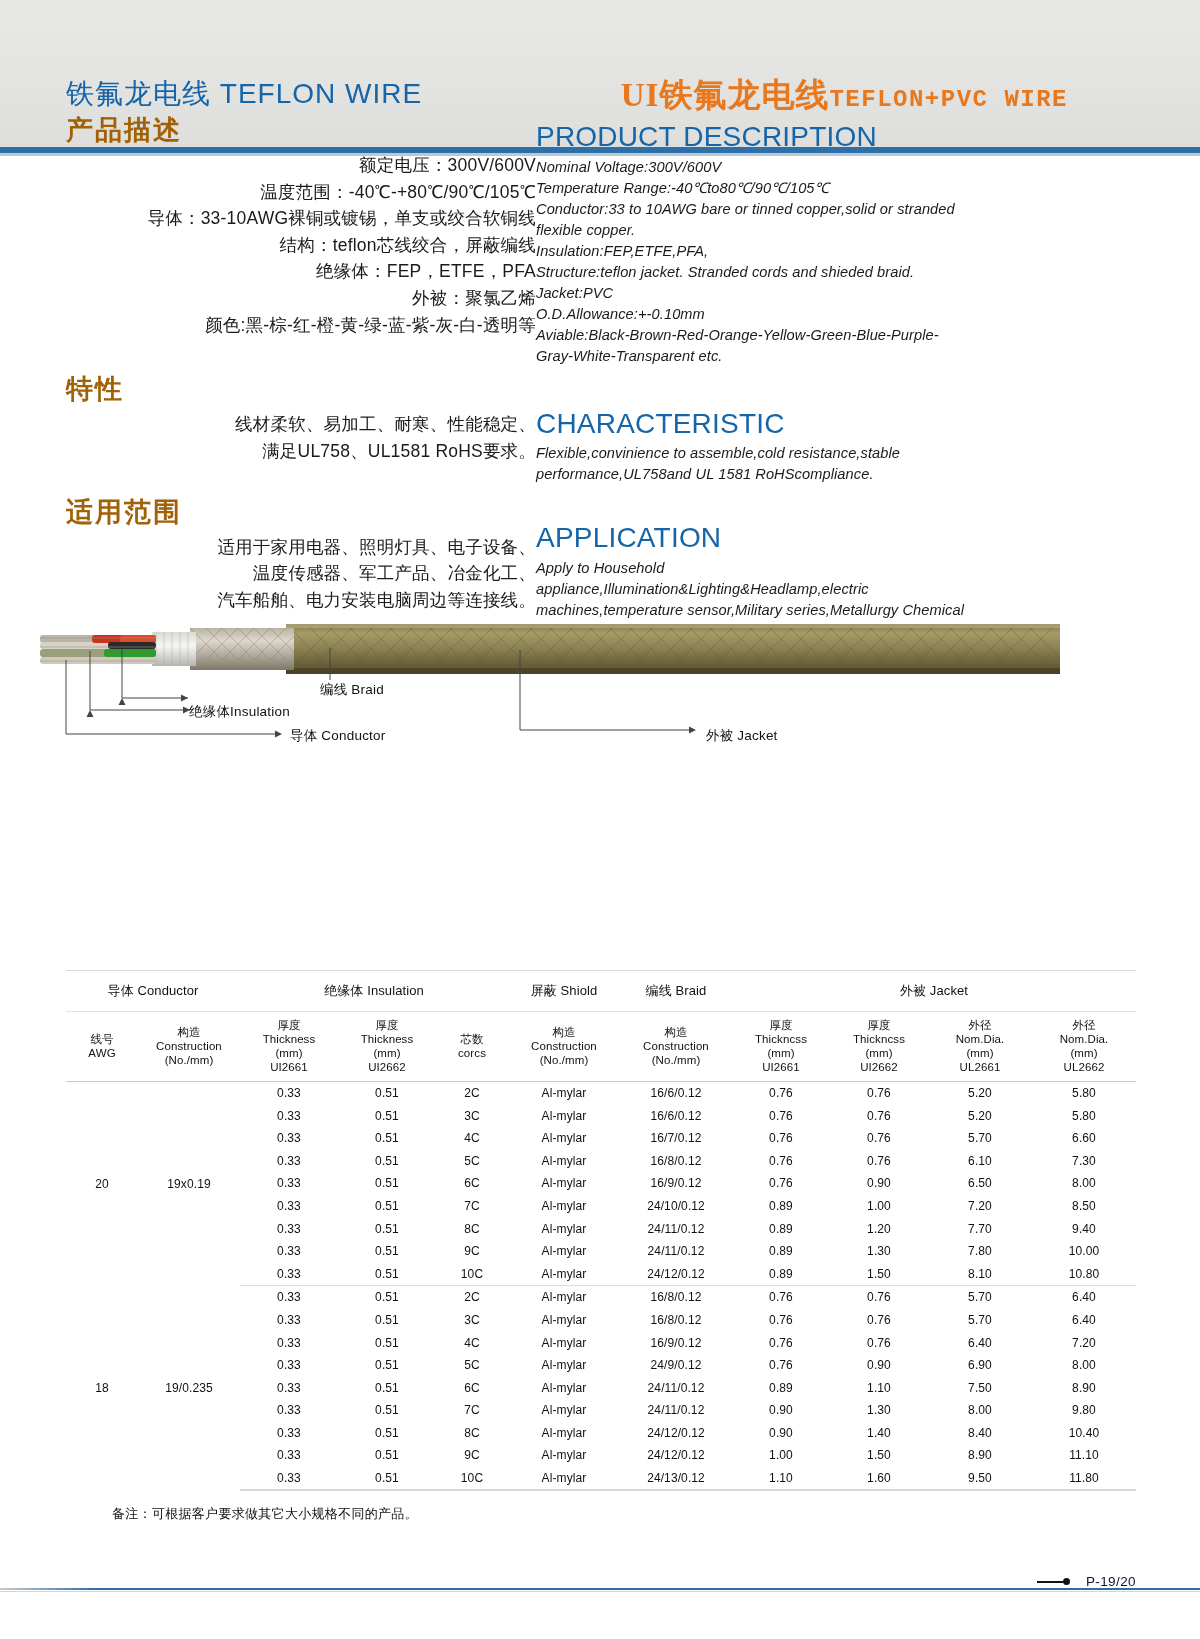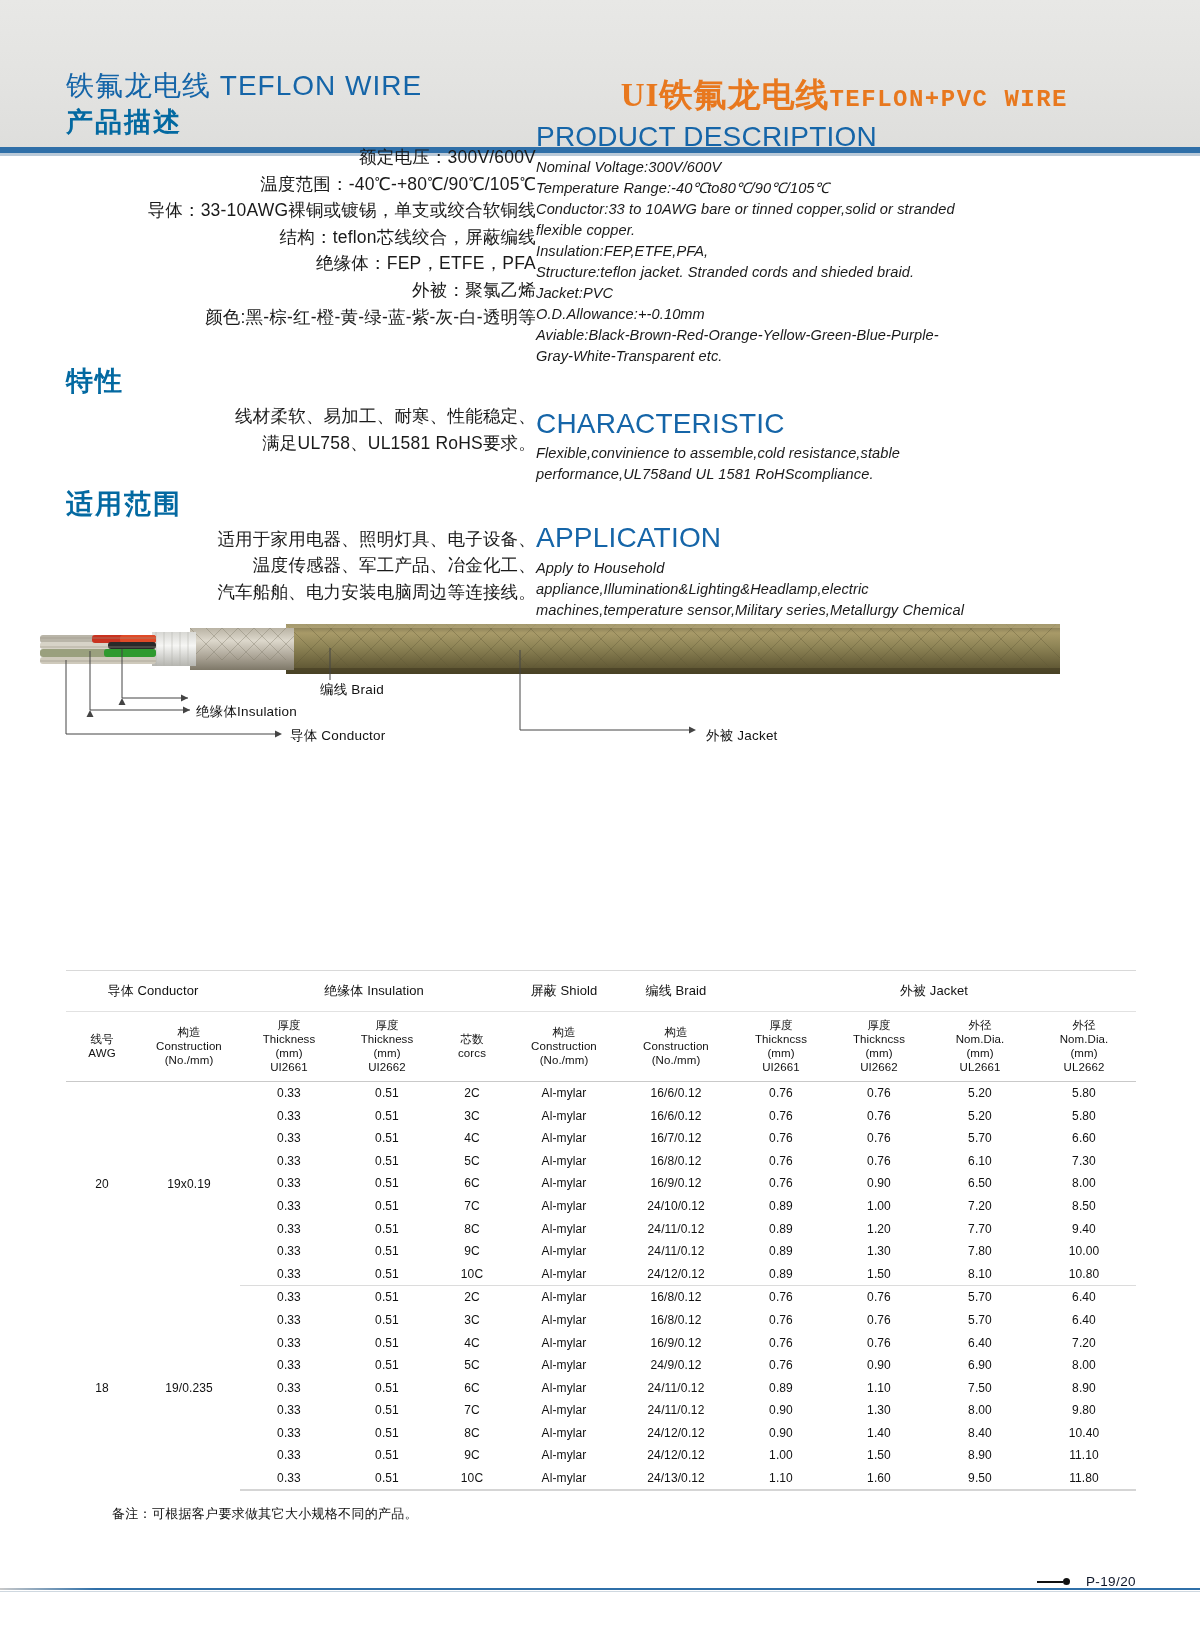--- a/index.html
+++ b/index.html
@@ -29,29 +29,29 @@
   .header-title .cn { font-size: 33px; letter-spacing: 1px; text-align: center; }
   .header-title .en { font-size: 24px; letter-spacing: 1.5px; font-family: Liberation Mono, monospace; }
   .header-rule-dark {
     position:absolute; left:0; top:147px; width:1200px; height:6px; background:#2f6fa8;
   }
   .header-rule-light {
     position:absolute; left:0; top:153px; width:1200px; height:3px; background:#b9c9d8;
   }
 
   .cols { position:relative; width:1200px; height:620px; }
-  .col-left { position:absolute; left:66px; top:68px; width:470px; }
+  .col-left { position:absolute; left:66px; top:76px; width:470px; }
   .col-right { position:absolute; left:536px; top:120px; width:520px; }
 
   h1.cn-title {
     font-size: 28px; font-weight: normal; color:#1565a8;
     letter-spacing:1px; line-height:1.25; margin-bottom:2px;
   }
   h2.cn-head {
-    font-size:27px; font-weight:bold; color:#0369a1;
+    font-size:27px; font-weight:bold; color:#a16207;
     letter-spacing:2px; line-height:1.3; margin-bottom:4px;
   }
   h2.en-head {
     font-size:28px; font-weight:normal; color:#1565a8;
     letter-spacing:0.2px; line-height:1.2; margin-bottom:3px;
   }
   .body-cn {
     font-size:17.5px; color:#1a1a1a; line-height:1.52; letter-spacing:0.2px;text-align:right;
   }
   .body-en {
@@ -352,21 +352,21 @@
         <polygon points="190,92 183,88.5 183,95.5"></polygon>
         <polygon points="188,80 181,76.5 181,83.5"></polygon>
         <polygon points="282,116 275,112.5 275,119.5"></polygon>
         <polygon points="696,112 689,108.5 689,115.5"></polygon>
         <polygon points="90,92 86.5,99 93.5,99"></polygon>
         <polygon points="122,80 118.5,87 125.5,87"></polygon>
       </g>
     </svg>
 
     <div class="dlabel" style="left:320px; top:63px;">编线 Braid</div>
-    <div class="dlabel" style="left:196px; top:85px;">绝缘体Insulation</div>
+    <div class="dlabel" style="left:189px; top:85px;">绝缘体Insulation</div>
     <div class="dlabel" style="left:290px; top:109px;">导体 Conductor</div>
     <div class="dlabel" style="left:706px; top:109px;">外被 Jacket</div>
   </div>
 
   <div class="table-wrap">
     <table class="spec">
       <colgroup>
         <col style="width:72px">
           <col style="width:102px">
         <col style="width:98px">

